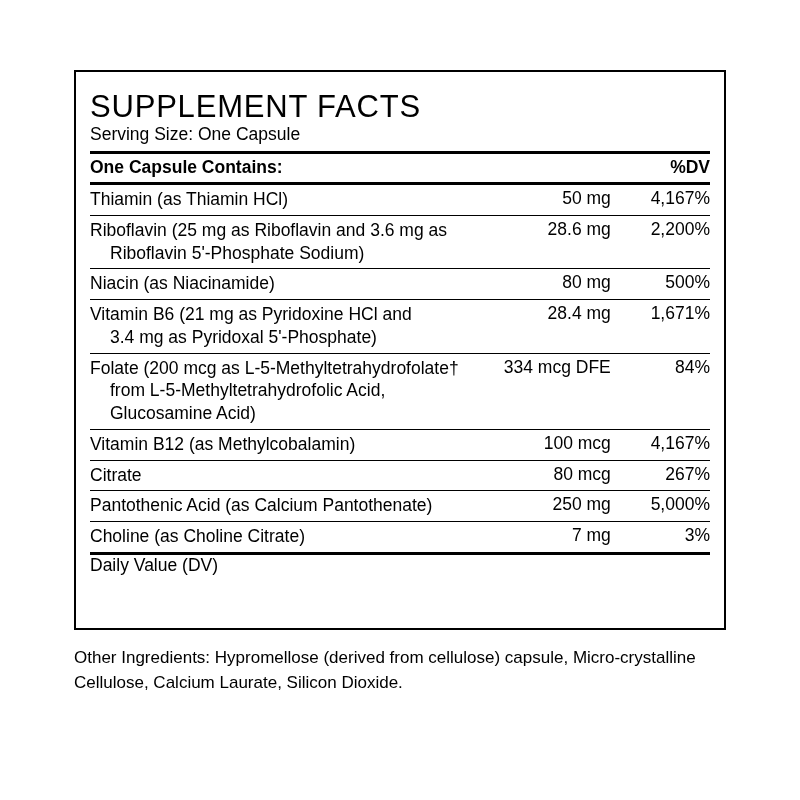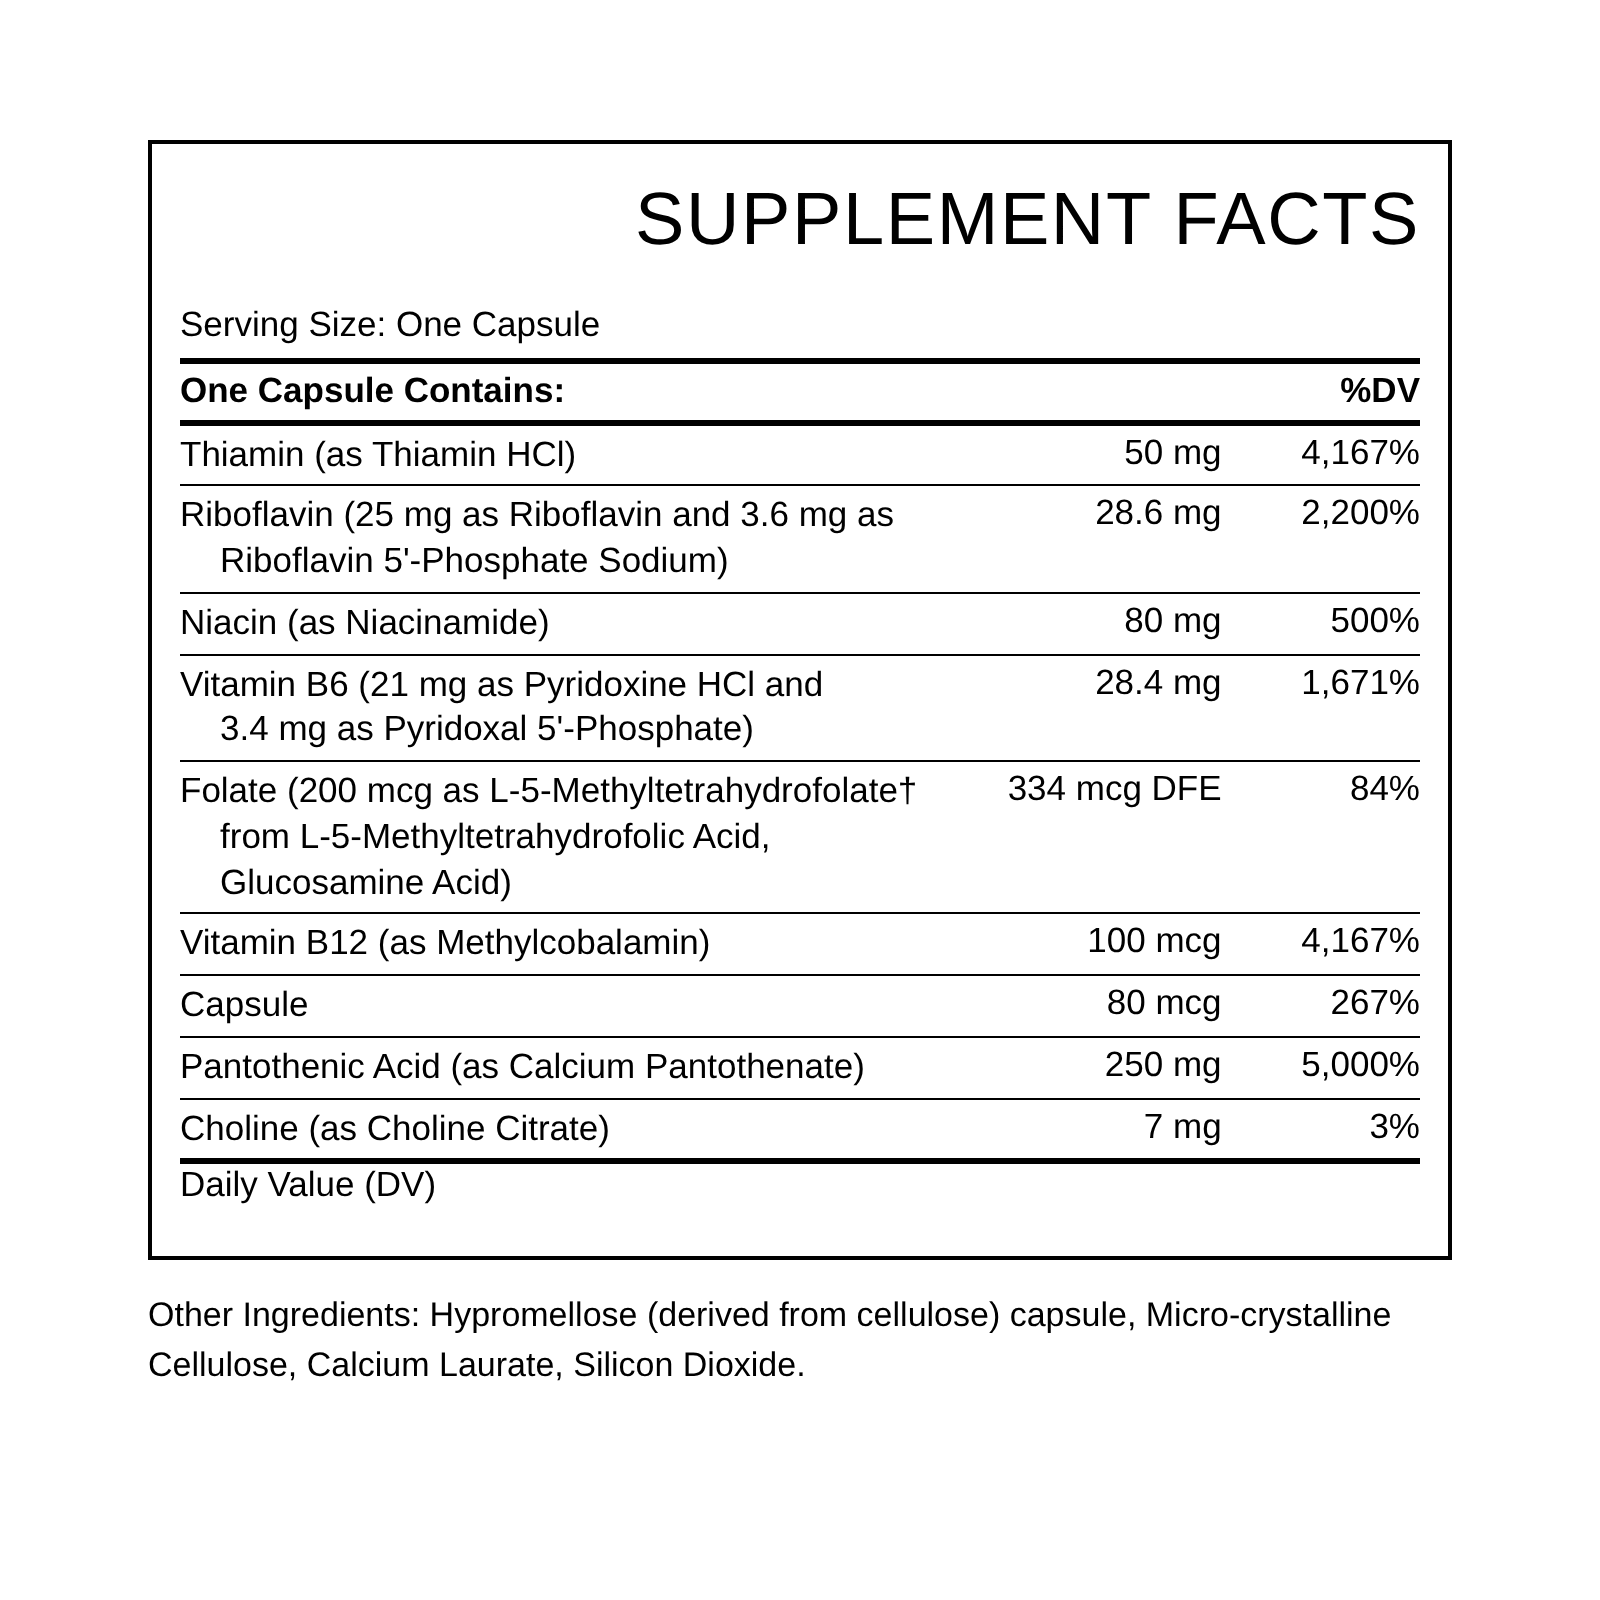--- a/index.html
+++ b/index.html
@@ -37,32 +37,31 @@
   }
 
   .panel-inner {
     position: absolute;
     left: 14px;
     top: 8px;
     right: 14px;
   }
 
   .title {
-    font-size: 37px;
+    font-size: 31px;
     letter-spacing: 0.8px;
     font-weight: 400;
     line-height: 1.1;
     margin: 10px 0 0 0;
     white-space: nowrap;
-    text-align: right;
   }
 
   .serving {
     font-size: 17.5px;
-    margin-top: 21px;
+    margin-top: 0;
     margin-bottom: 6px;
     line-height: 1.2;
   }
 
   table.facts {
     width: 100%;
     border-collapse: collapse;
     font-size: 17.5px;
   }
 
@@ -205,21 +204,21 @@
           <tr class="row">
             <td class="c-name rule-thin">
               <span class="nm-line">Vitamin B12 (as Methylcobalamin)</span>
             </td>
             <td class="c-amt rule-thin">100 mcg</td>
             <td class="c-dv rule-thin">4,167%</td>
           </tr>
 
           <tr class="row">
             <td class="c-name rule-thin">
-              <span class="nm-line">Capsule</span>
+              <span class="nm-line">Citrate</span>
             </td>
             <td class="c-amt rule-thin">80 mcg</td>
             <td class="c-dv rule-thin">267%</td>
           </tr>
 
           <tr class="row">
             <td class="c-name rule-thin">
               <span class="nm-line">Pantothenic Acid (as Calcium Pantothenate)</span>
             </td>
             <td class="c-amt rule-thin">250 mg</td>

